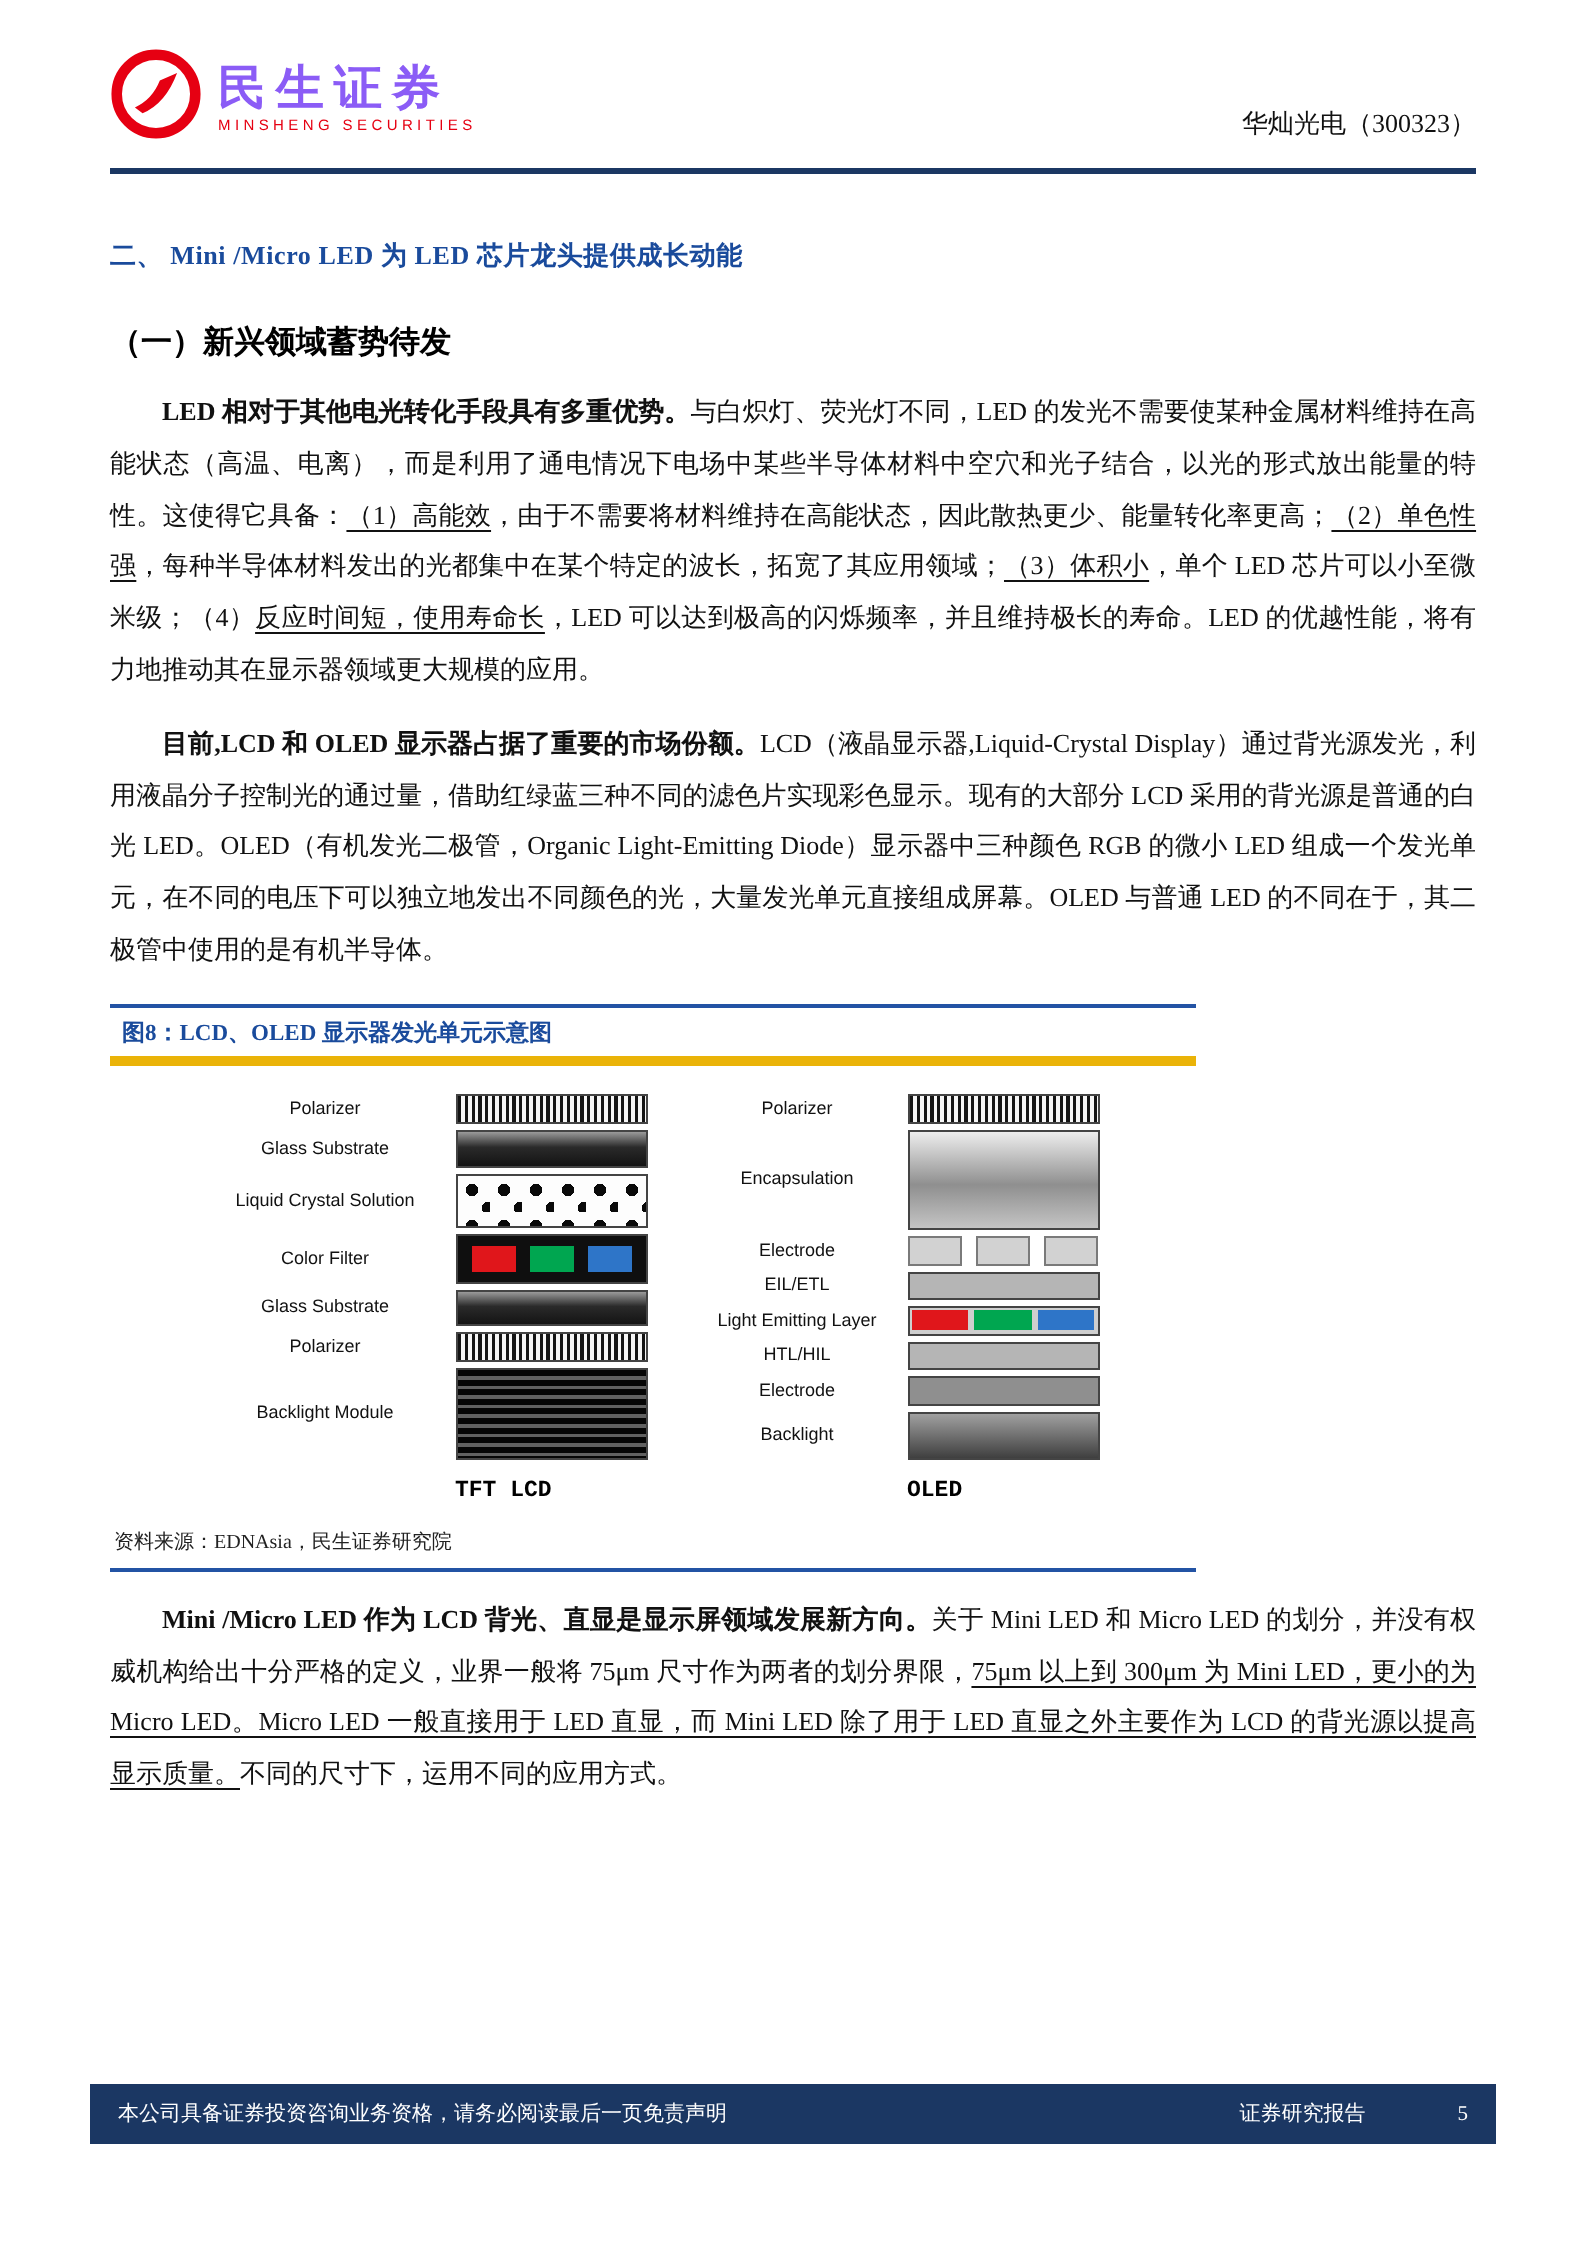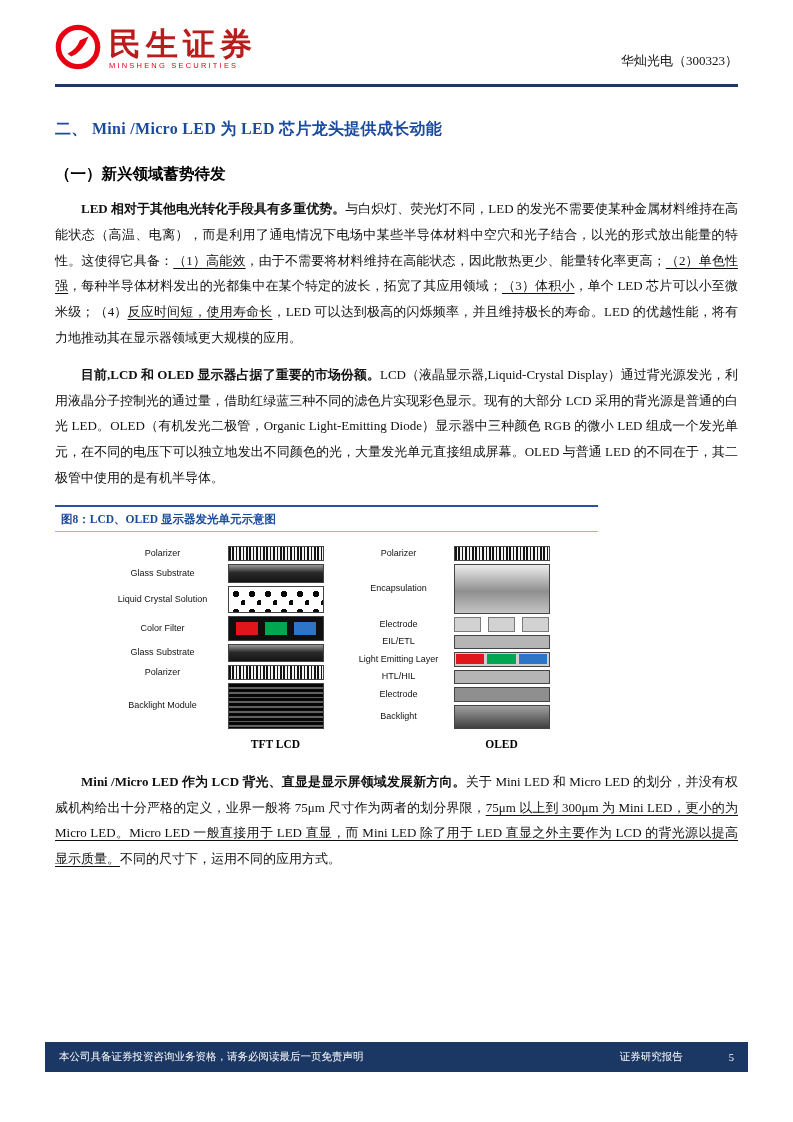--- a/index.html
+++ b/index.html
@@ -5,34 +5,34 @@
   * { margin:0; padding:0; box-sizing:border-box; }
   html,body { background:#e8e8e8; }
   .page {
     position:relative; width:793px; height:1122px; margin:0 auto;
     background:#ffffff; overflow:hidden;
     font-family:"Liberation Serif","DejaVu Serif",serif; color:#111;
   }
   
   .header { position:absolute; top:24px; left:55px; right:55px; display:flex; justify-content:space-between; align-items:flex-end; }
   .brand { display:flex; align-items:center; gap:8px; }
-  .brand-text .cn { color:#b91c1c; font-weight:bold; font-size:32px; letter-spacing:5px; font-family:"Liberation Sans",sans-serif; line-height:1.05; }
+  .brand-text .cn { color:#8b5cf6; font-weight:bold; font-size:24px; letter-spacing:5px; font-family:"Liberation Sans",sans-serif; line-height:1.05; }
   .brand-text .en { color:#e60012; font-size:7.5px; letter-spacing:2.2px; font-family:"Liberation Sans",sans-serif; }
   .stock-name { font-weight:normal; font-size:13px; padding-bottom:4px; }
   .header-rule { position:absolute; top:84px; left:55px; right:55px; height:3px; background:#1b3763; }
   
   .content { position:absolute; top:87px; left:55px; right:55px; }
-  .h1 { margin-top:32px; color:#1a4b9c; font-weight:bold; font-size:16px; letter-spacing:0.3px; }
+  .h1 { margin-top:32px; color:#1a4b9c; font-weight:bold; font-size:13px; letter-spacing:0.3px; }
   .h2 { margin-top:24px; color:#000000; font-weight:bold; font-size:15.5px; }
   .para { margin-top:11px; font-size:13px; line-height:25.8px; text-align:justify; text-indent:2em; }
   .para .b { font-weight:bold; }
   .para .u { text-decoration:underline; text-underline-offset:3px; }
   
   .figure { margin-top:14px; width:543px; }
-  .fig-caption { border-top:2.5px solid #2353a4; border-bottom:1px solid #eab308; color:#1a4b9c; font-weight:bold; font-size:11.5px; padding:5px 6px 4px; font-family:"Liberation Serif",serif; }
+  .fig-caption { border-top:2.5px solid #2353a4; border-bottom:5px solid #eab308; color:#1a4b9c; font-weight:bold; font-size:11.5px; padding:5px 6px 4px; font-family:"Liberation Serif",serif; }
   .fig-body { display:flex; justify-content:center; gap:26px; padding:14px 4px 8px; background:#fff; }
   .diagram { }
   .lcd-diagram { --labw:118px; }
   .oled-diagram { --labw:98px; }
   .layer-row { display:grid; grid-template-columns:var(--labw) 96px; column-gap:6px; align-items:center; margin-bottom:3px; }
   .layer-label { text-align:center; font-family:"Liberation Sans","DejaVu Sans",sans-serif; font-size:9px; color:#111; line-height:1.05; }
   .layer-block { width:96px; border:1px solid #444; }
   .t-stripes-v { background:repeating-linear-gradient(90deg,#141414 0 1.6px,#f5f5f5 1.6px 3.4px); }
   .t-glass { background:linear-gradient(180deg,#9a9a9a,#2a2a2a 45%,#141414); }
   .t-color-filter { background:#0f0f0f; display:flex; align-items:center; gap:7px; padding:5px 7px; }
@@ -44,21 +44,21 @@
   .t-backlight { background:repeating-linear-gradient(180deg,#060606 0 3px,#616161 3px 4.8px); }
   .t-encapsulation { background:linear-gradient(180deg,#ededed 0%,#8f8f8f 55%,#c4c4c4 100%); }
   .t-gray { background:#b5b5b5; }
   .t-gray-dark { background:#8f8f8f; }
   .t-substrate { background:linear-gradient(180deg,#a0a0a0,#3f3f3f); }
   .t-electrode-seg { background:transparent; border:none; display:flex; gap:7px; }
   .t-electrode-seg .seg { flex:1; height:100%; background:#d2d2d2; border:1px solid #7a7a7a; }
   .t-rgb-seg { background:#cfcfcf; display:flex; gap:3px; padding:1.5px; }
   .t-rgb-seg .seg { flex:1; height:100%; }
   .diagram-title-row { display:grid; grid-template-columns:var(--labw) 96px; column-gap:6px; margin-top:9px; }
-  .diagram-title { grid-column:2; text-align:center; font-weight:bold; font-family:Liberation Serif, serif; font-size:11.5px; color:#000; }
+  .diagram-title { grid-column:2; font-weight:bold; font-family:Liberation Mono, monospace; font-size:11.5px; color:#000; }
   .fig-source { border-bottom:2px solid #2353a4; font-size:10px; padding:4px 2px 6px; color:#222; }
   
   .footer-bar { position:absolute; left:45px; right:45px; bottom:50px; height:30px; background:#1b3763; color:#fff;
     display:flex; align-items:center; justify-content:space-between; padding:10px 14px;
     font-family:"Liberation Serif",serif; font-size:10.5px; }
   .footer-right { display:flex; gap:46px; align-items:center; }
 </style>
 </head>
 <body>
 
@@ -171,20 +171,21 @@
               <div class="layer-row">
                 <div class="layer-label">Backlight</div>
                 <div class="layer-block t-substrate" style="height: 24px;"></div>
               </div>
             </div>
           <div class="diagram-title-row">
             <div class="diagram-title">OLED</div>
           </div>
         </div>
       </div>
+      <div class="fig-source">资料来源：EDNAsia，民生证券研究院</div>
     </div>
 
     <p class="para"><span class="b">Mini /Micro LED 作为 LCD 背光、直显是显示屏领域发展新方向。</span><span>关于 Mini LED 和 Micro LED 的划分，并没有权威机构给出十分严格的定义，业界一般将 75μm 尺寸作为两者的划分界限，</span><span class="u">75μm 以上到 300μm 为 Mini LED，更小的为 Micro LED。Micro LED 一般直接用于 LED 直显，而 Mini LED 除了用于 LED 直显之外主要作为 LCD 的背光源以提高显示质量。</span><span>不同的尺寸下，运用不同的应用方式。</span></p>
   </div>
 
   <div class="footer-bar">
     <span>本公司具备证券投资咨询业务资格，请务必阅读最后一页免责声明</span>
     <span class="footer-right">
       <span>证券研究报告</span>
       <span>5</span>

